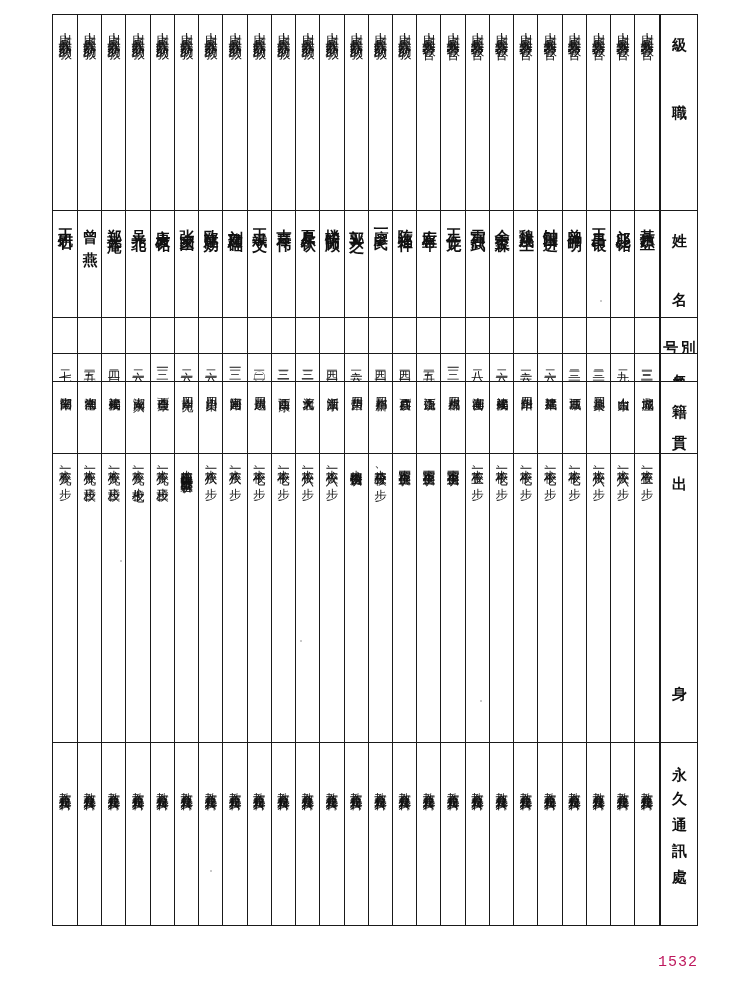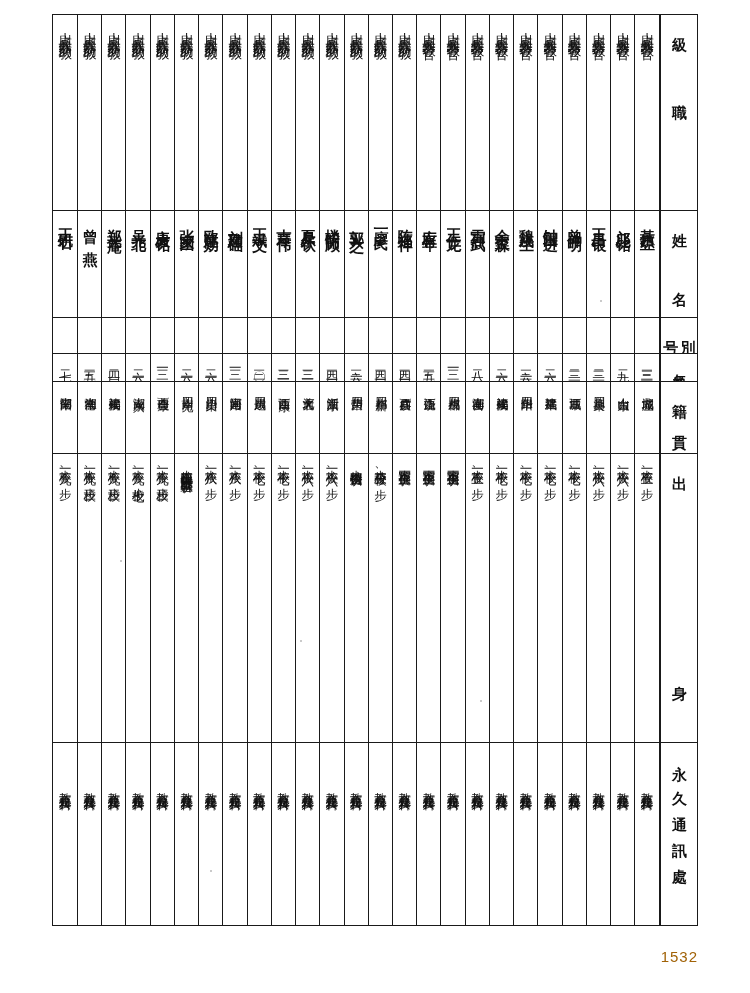--- a/index.html
+++ b/index.html
@@ -110,25 +110,25 @@
   .rec .c-source .vtext { font-size: 12.5px; letter-spacing: 1px; }
   .rec .c-addr .vtext { font-size: 12.5px; letter-spacing: 1px; padding-top: 40px; }
 
   .c-addr { align-items: flex-start; }
   .rec .c-addr { padding-top: 0; }
 
   
   #page-number {
     position: absolute;
     right: 52px;
-    bottom: 28px;
+    bottom: 22px;
     font-size: 15px;
-    font-family: Liberation Sans, sans-serif;
+    font-family: Liberation Mono, monospace;
     letter-spacing: 1px;
-    color: #a16207;
+    color: #be185d;
   }
 
   
   .speck {
     position: absolute;
     width: 2px; height: 2px;
     background: #b9b9b9;
     border-radius: 50%;
   }
 </style>

